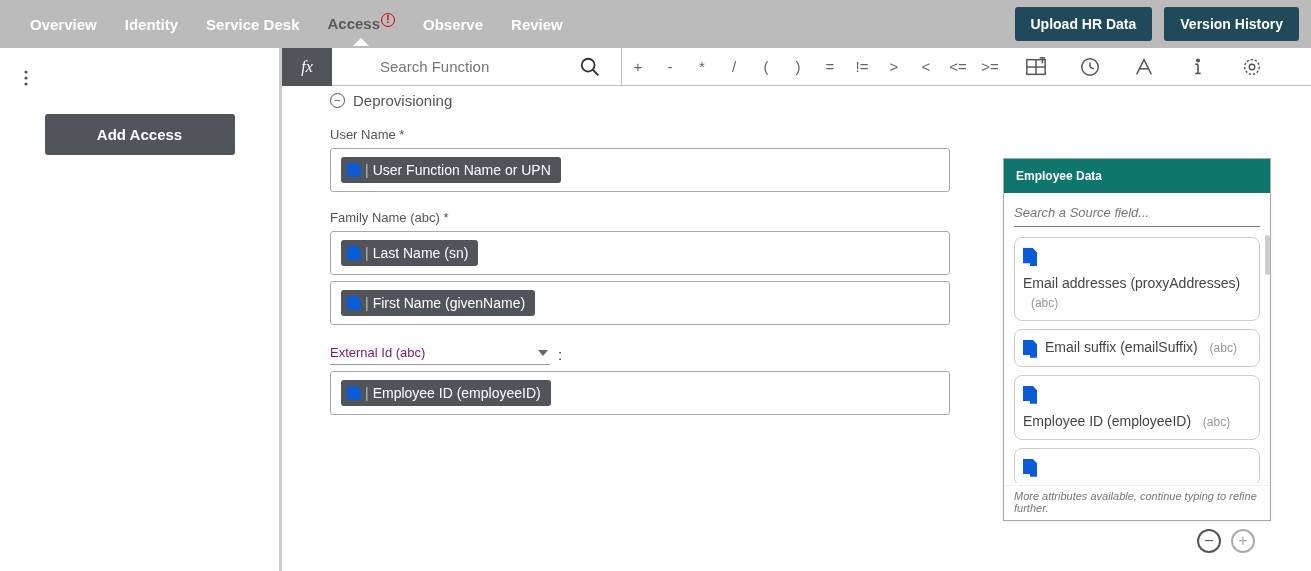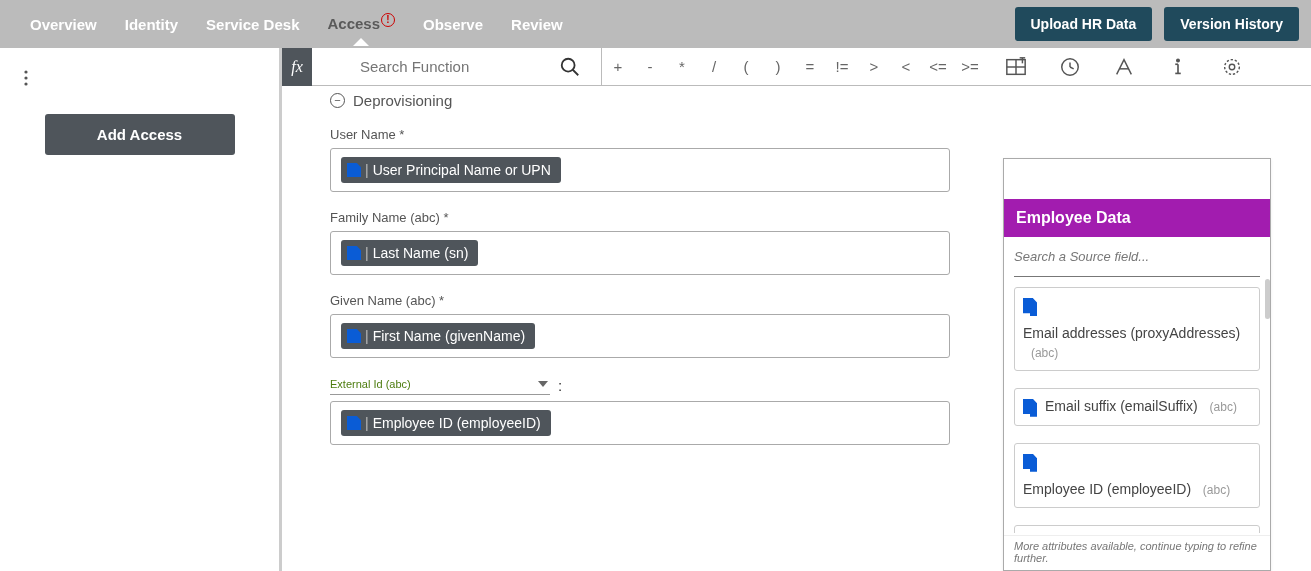--- a/index.html
+++ b/index.html
@@ -25,21 +25,21 @@
   .workday-word { font-size:17px; font-weight:700; color:#2b2b2b; }
   .app-name { font-size:15px; color:#333; }
   .kebab { width:24px; height:24px; display:flex; align-items:center; justify-content:center; cursor:pointer; color:#555; }
   .kebab svg { width:4px; height:16px; }
   .btn-add { display:block; margin:10px auto 0; background:#4f555b; color:#fff; border:none; padding:12px 0; width:190px; font-weight:700; font-size:15px; border-radius:3px; cursor:pointer; }
 
   .main { flex:1; position:relative; background:#fff; overflow:hidden; }
 
   
   .formulabar { display:flex; align-items:center; height:38px; border-bottom:1px solid #bbb; padding:0 4px 0 0; gap:0; background:#fff; }
-  .fx-cell { width:30px; height:38px; background:#4f555b; color:#fff; display:flex; align-items:center; justify-content:center; font-style:italic; font-family:'Times New Roman', serif; font-size:16px; }
+  .fx-cell { width:50px; height:38px; background:#4f555b; color:#fff; display:flex; align-items:center; justify-content:center; font-style:italic; font-family:'Times New Roman', serif; font-size:16px; }
   .search-wrap { flex:0 0 246px; display:flex; align-items:center; height:38px; border-right:1px solid #bbb; padding:0 20px;margin-left:28px; }
   .search-input { flex:1; border:none; outline:none; font-size:15px; color:#333; }
   .search-icon { width:22px; height:22px; }
   .ops { display:flex; align-items:center; gap:0; }
   .op { width:32px; text-align:center; color:#666; font-size:15px; cursor:pointer; }
   .tool-icons { display:flex; align-items:center; gap:30px; padding-left:18px; flex:1; }
   .tool-icon { width:24px; height:24px; color:#555; cursor:pointer; display:flex; align-items:center; justify-content:center; }
   .tool-icon svg { width:22px; height:22px; }
 
   
@@ -62,26 +62,26 @@
   .row-with-colon { display:flex; align-items:center; width:620px; gap:8px; margin-top:18px; }
   .row-with-colon .mini-dd { flex:0 0 220px; border-bottom:1px solid #999; display:flex; align-items:center; justify-content:space-between; padding:2px 2px 4px 0; cursor:pointer; }
   .ext-colon { font-size:15px; color:#333; }
 
   .plusminus { position:absolute; right:56px; bottom:18px; display:flex; gap:10px; }
   .circbtn { width:24px; height:24px; border:2px solid #555; border-radius:50%; display:flex; align-items:center; justify-content:center; font-size:16px; color:#555; cursor:pointer; }
   .circbtn.light { border-color:#aaa; color:#aaa; }
 
   
   .edpanel { position:absolute; right:40px; top:110px; width:268px; border:1px solid #aaa; background:#fff; box-shadow:0 1px 3px rgba(0,0,0,0.08); }
-  .edheader { background:#a21caf; color:#fff; padding:10px 12px; font-size:16px; font-weight:700;margin-top:40px; }
+  .edheader { background:#0f766e; color:#fff; padding:10px 12px; font-size:12px; font-weight:700; }
   .edbody { padding:8px 10px 2px; position:relative; }
-  .edsearch { width:100%; border:none; border-bottom:1px solid #777; outline:none; font-size:13px; padding:4px 0 12px; margin-bottom:10px; color:#333; }
+  .edsearch { width:100%; border:none; border-bottom:1px solid #777; outline:none; font-size:13px; padding:4px 0 6px; margin-bottom:10px; color:#333; }
   .edsearch::placeholder { color:#777; font-style:italic; }
   .edlist { max-height:246px; overflow:hidden; position:relative; }
-  .editem { border:1px solid #ccc; border-radius:3px; padding:8px 8px; margin-bottom:17px; display:flex; align-items:flex-start; gap:8px; cursor:grab; flex-wrap:wrap; }
+  .editem { border:1px solid #ccc; border-radius:8px; padding:8px 8px; margin-bottom:8px; display:flex; align-items:flex-start; gap:8px; cursor:grab; flex-wrap:wrap; }
   .editem .ed-ico { width:14px; height:18px; background:#0a5cd6; clip-path: polygon(0 0, 70% 0, 100% 25%, 100% 100%, 50% 100%, 50% 85%, 0 85%); margin-top:2px; flex-shrink:0; }
   .editem .ed-text { font-size:14px; color:#444; line-height:1.35; }
   .ed-type { color:#999; font-size:12px; margin-left:4px; }
   .edfoot { font-size:11px; color:#777; font-style:italic; text-align:left; padding:4px 10px 6px; border-top:1px solid #eee; }
   .edscroll { position:absolute; right:0; top:42px; width:5px; height:40px; background:#ccc; border-radius:3px; }
 </style>
 </head>
 <body>
 
 <div class="topbar">
@@ -188,51 +188,47 @@
       </div>
 
 
       <div class="field-row-label">
         <span>User Name *</span>
       </div>
       <div class="input-shell">
         <span class="chip">
             <span class="chip-ico"></span>
             <span class="chip-bar">|</span>
-            <span>User Principal Name or UPN</span>
+            <span>User Function Name or UPN</span>
           </span>
       </div>
 
       <div class="field-row-label">
         <span>Family Name (abc) *</span>
         <span class="colon">:</span>
       </div>
       <div class="input-shell">
         <span class="chip">
             <span class="chip-ico"></span>
             <span class="chip-bar">|</span>
             <span>Last Name (sn)</span>
           </span>
       </div>
 
-      <div class="field-row-label">
-        <span>Given Name (abc) *</span>
-        <span class="colon">:</span>
-      </div>
       <div class="input-shell">
         <span class="chip">
             <span class="chip-ico"></span>
             <span class="chip-bar">|</span>
             <span>First Name (givenName)</span>
           </span>
       </div>
 
       <div class="row-with-colon">
         <div class="mini-dd">
-          <span style="font-size:11px;color:#4d7c0f">External Id (abc)</span>
+          <span style="font-size:13px;color:#701a75">External Id (abc)</span>
           <span class="caret"></span>
         </div>
         <span class="ext-colon">:</span>
       </div>
       <div class="input-shell">
         <span class="chip">
             <span class="chip-ico"></span>
             <span class="chip-bar">|</span>
             <span>Employee ID (employeeID)</span>
           </span>

